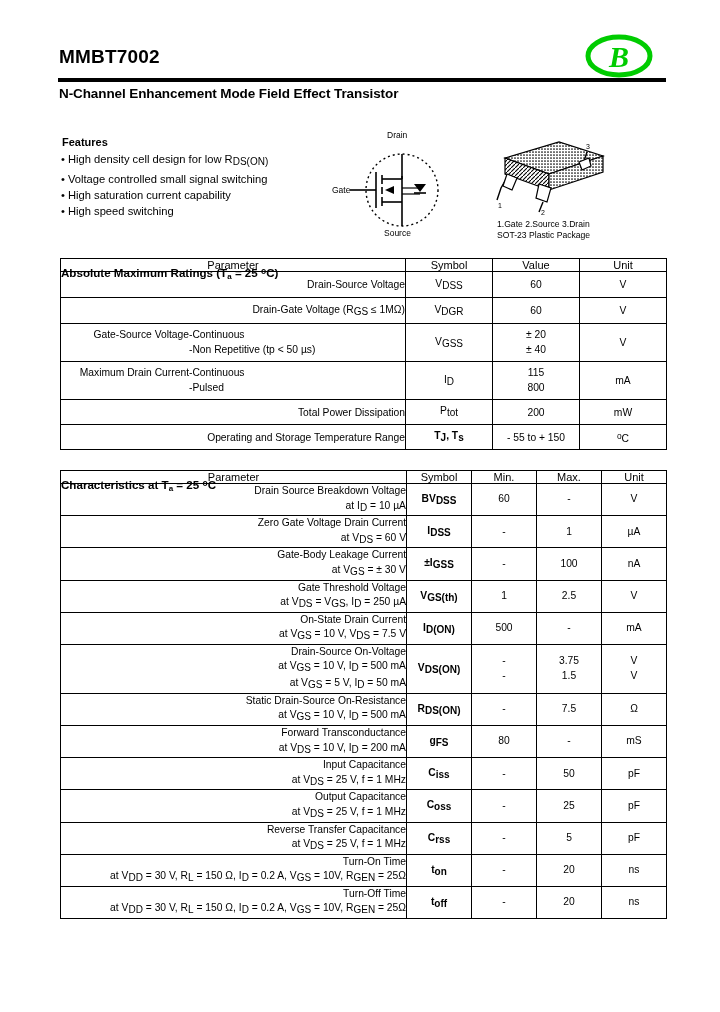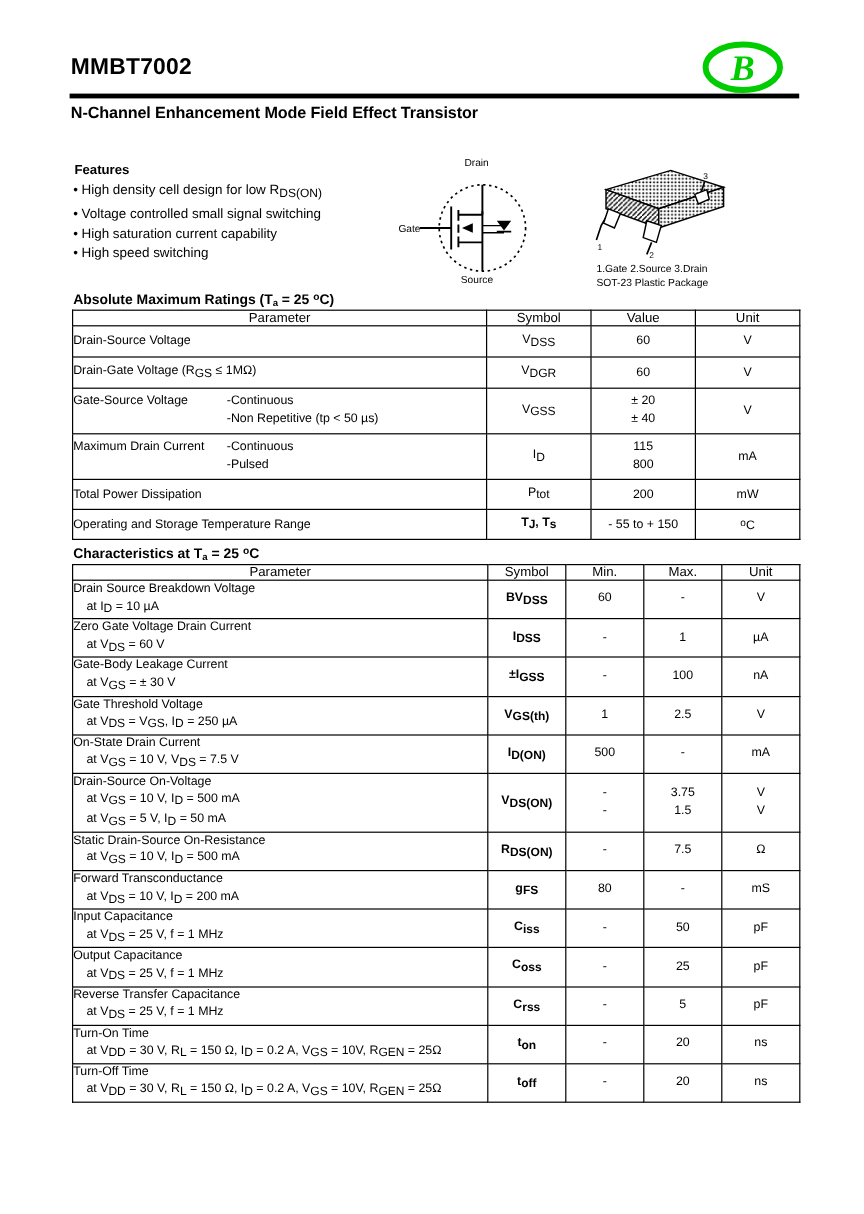--- a/index.html
+++ b/index.html
@@ -50,39 +50,39 @@
 
   
   .pkg-box { position: absolute; left: 487px; top: 136px; width: 130px; height: 80px; }
   .pkg-caption {
     position: absolute; left: 497px; top: 219px; width: 160px;
     font-size: 8.6px; line-height: 10.6px; text-align: left;
   }
 
   
   .sec-caption {
-    position: absolute; font-size: 11.6px; font-weight: bold;
+    position: absolute; font-size: 11.6px; font-weight: bold; margin-top: 24px;
   }
   .sec-caption sub { font-size: 8px; vertical-align: -2px; }
   .sec-caption .deg { font-size: 8.5px; vertical-align: 3px; }
 
   
   table.dt {
     position: absolute;
     border-collapse: collapse;
     table-layout: fixed;
     font-size: 10.3px;
   }
   table.dt td, table.dt th {
     border: 1px solid #000;
     padding: 0;
     vertical-align: middle;
     font-weight: normal;
   }
-  .cell-pad { padding: 2px 0 2px 9px; }
+  .cell-pad { padding: 2px 0 2px 9px; text-align: right; }
   .ctr { text-align: center; }
   .hdr { text-align: center; font-size: 11px; padding: 3px 0; }
   .sub-line { display: flex; }
   .sub-line .p-name { width: 128px; flex: none; }
   .stack { line-height: 14.5px; }
   .indent { padding-left: 11px; }
   sub { font-size: 10px; vertical-align: -2.2px; }
   .deg { font-size: 8.4px; vertical-align: 3px; }
 
   

